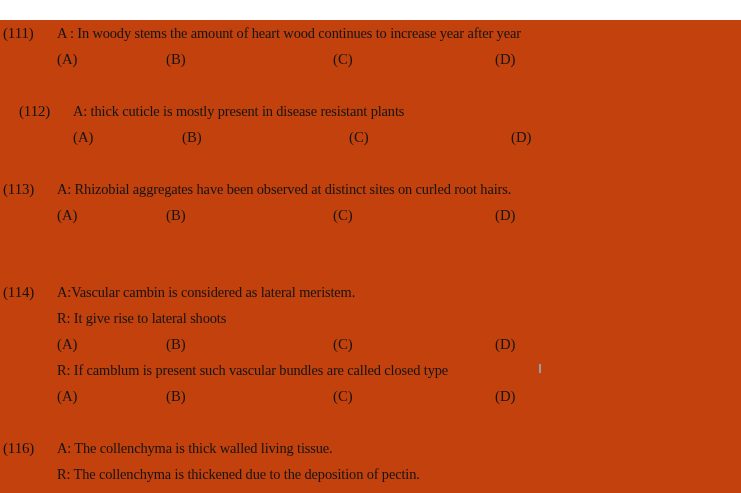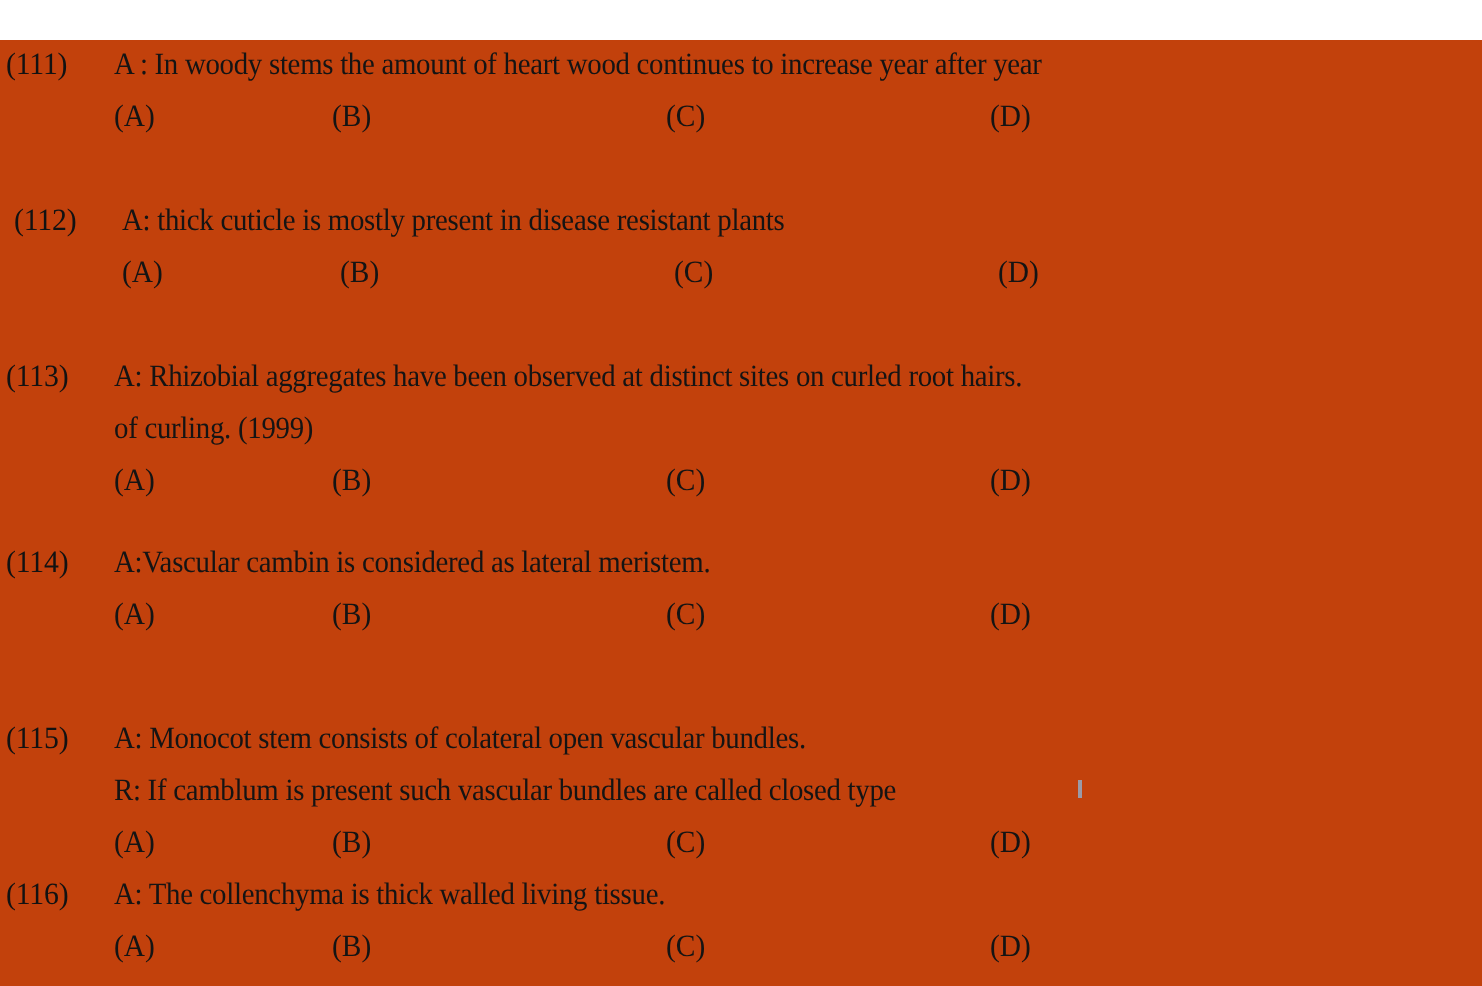--- a/index.html
+++ b/index.html
@@ -104,84 +104,83 @@
       <span class="qtext">A : In woody stems the amount of heart wood continues to increase year after year</span>
     </div>
     <div class="options-row">
       <span class="opt opt-a">(A)</span>
       <span class="opt opt-b">(B)</span>
       <span class="opt opt-c">(C)</span>
       <span class="opt opt-d">(D)</span>
     </div>
   </div>
 
-  <div class="question-block" style="position:absolute; left:4px; top:78px; width:619px;text-decoration:underline;">
+  <div class="question-block" style="position:absolute; left:16px; top:78px; width:619px;text-decoration:underline;">
     <div class="qline">
       <span class="qnum">(112)</span>
       <span class="qtext">A: thick cuticle is mostly present in disease resistant plants</span>
     </div>
     <div class="options-row">
       <span class="opt opt-a">(A)</span>
       <span class="opt opt-b">(B)</span>
       <span class="opt opt-c">(C)</span>
       <span class="opt opt-d">(D)</span>
     </div>
   </div>
 
   <div class="question-block" style="position:absolute; left:0; top:156px; width:741px;">
     <div class="qline">
       <span class="qnum">(113)</span>
       <span class="qtext">A: Rhizobial aggregates have been observed at distinct sites on curled root hairs.</span>
     </div>
-    <div class="qline">
-      <span class="qtext cont">of curling. (1999)</span>
-    </div>
     <div class="options-row">
       <span class="opt opt-a">(A)</span>
       <span class="opt opt-b">(B)</span>
       <span class="opt opt-c">(C)</span>
       <span class="opt opt-d">(D)</span>
     </div>
   </div>
 
-  <div class="question-block" style="position:absolute; left:0; top:249px; width:741px;">
+  <div class="question-block" style="position:absolute; left:0; top:259px; width:741px;">
     <div class="qline">
       <span class="qnum">(114)</span>
       <span class="qtext">A:Vascular cambin is considered as lateral  meristem.</span>
+    </div>
+    <div class="qline">
+      <span class="qtext">R: It give rise to lateral shoots</span>
     </div>
     <div class="options-row">
       <span class="opt opt-a">(A)</span>
       <span class="opt opt-b">(B)</span>
       <span class="opt opt-c">(C)</span>
       <span class="opt opt-d">(D)</span>
     </div>
   </div>
 
   <div class="question-block" style="position:absolute; left:0; top:337px; width:741px;">
-    <div class="qline">
-      <span class="qnum">(115)</span>
-      <span class="qtext">A: Monocot stem consists of colateral open vascular bundles.</span>
-    </div>
     <div class="qline">
       <span class="qtext">R: If camblum is present such vascular bundles are called closed type</span>
       <span class="artifact-thin" style="left:539px; top:7px; width:2px; height:9px;"></span>
     </div>
     <div class="options-row">
       <span class="opt opt-a">(A)</span>
       <span class="opt opt-b">(B)</span>
       <span class="opt opt-c">(C)</span>
       <span class="opt opt-d">(D)</span>
     </div>
   </div>
 
   <div class="question-block" style="position:absolute; left:0; top:415px; width:659px;">
     <div class="qline">
       <span class="qnum">(116)</span>
       <span class="qtext">A: The collenchyma is thick walled living tissue.</span>
     </div>
+    <div class="qline">
+      <span class="qtext">R: The collenchyma is thickened due to the deposition of pectin.</span>
+    </div>
     <div class="options-row">
       <span class="opt opt-a">(A)</span>
       <span class="opt opt-b">(B)</span>
       <span class="opt opt-c">(C)</span>
       <span class="opt opt-d">(D)</span>
     </div>
   </div>
 
 </div>
 

